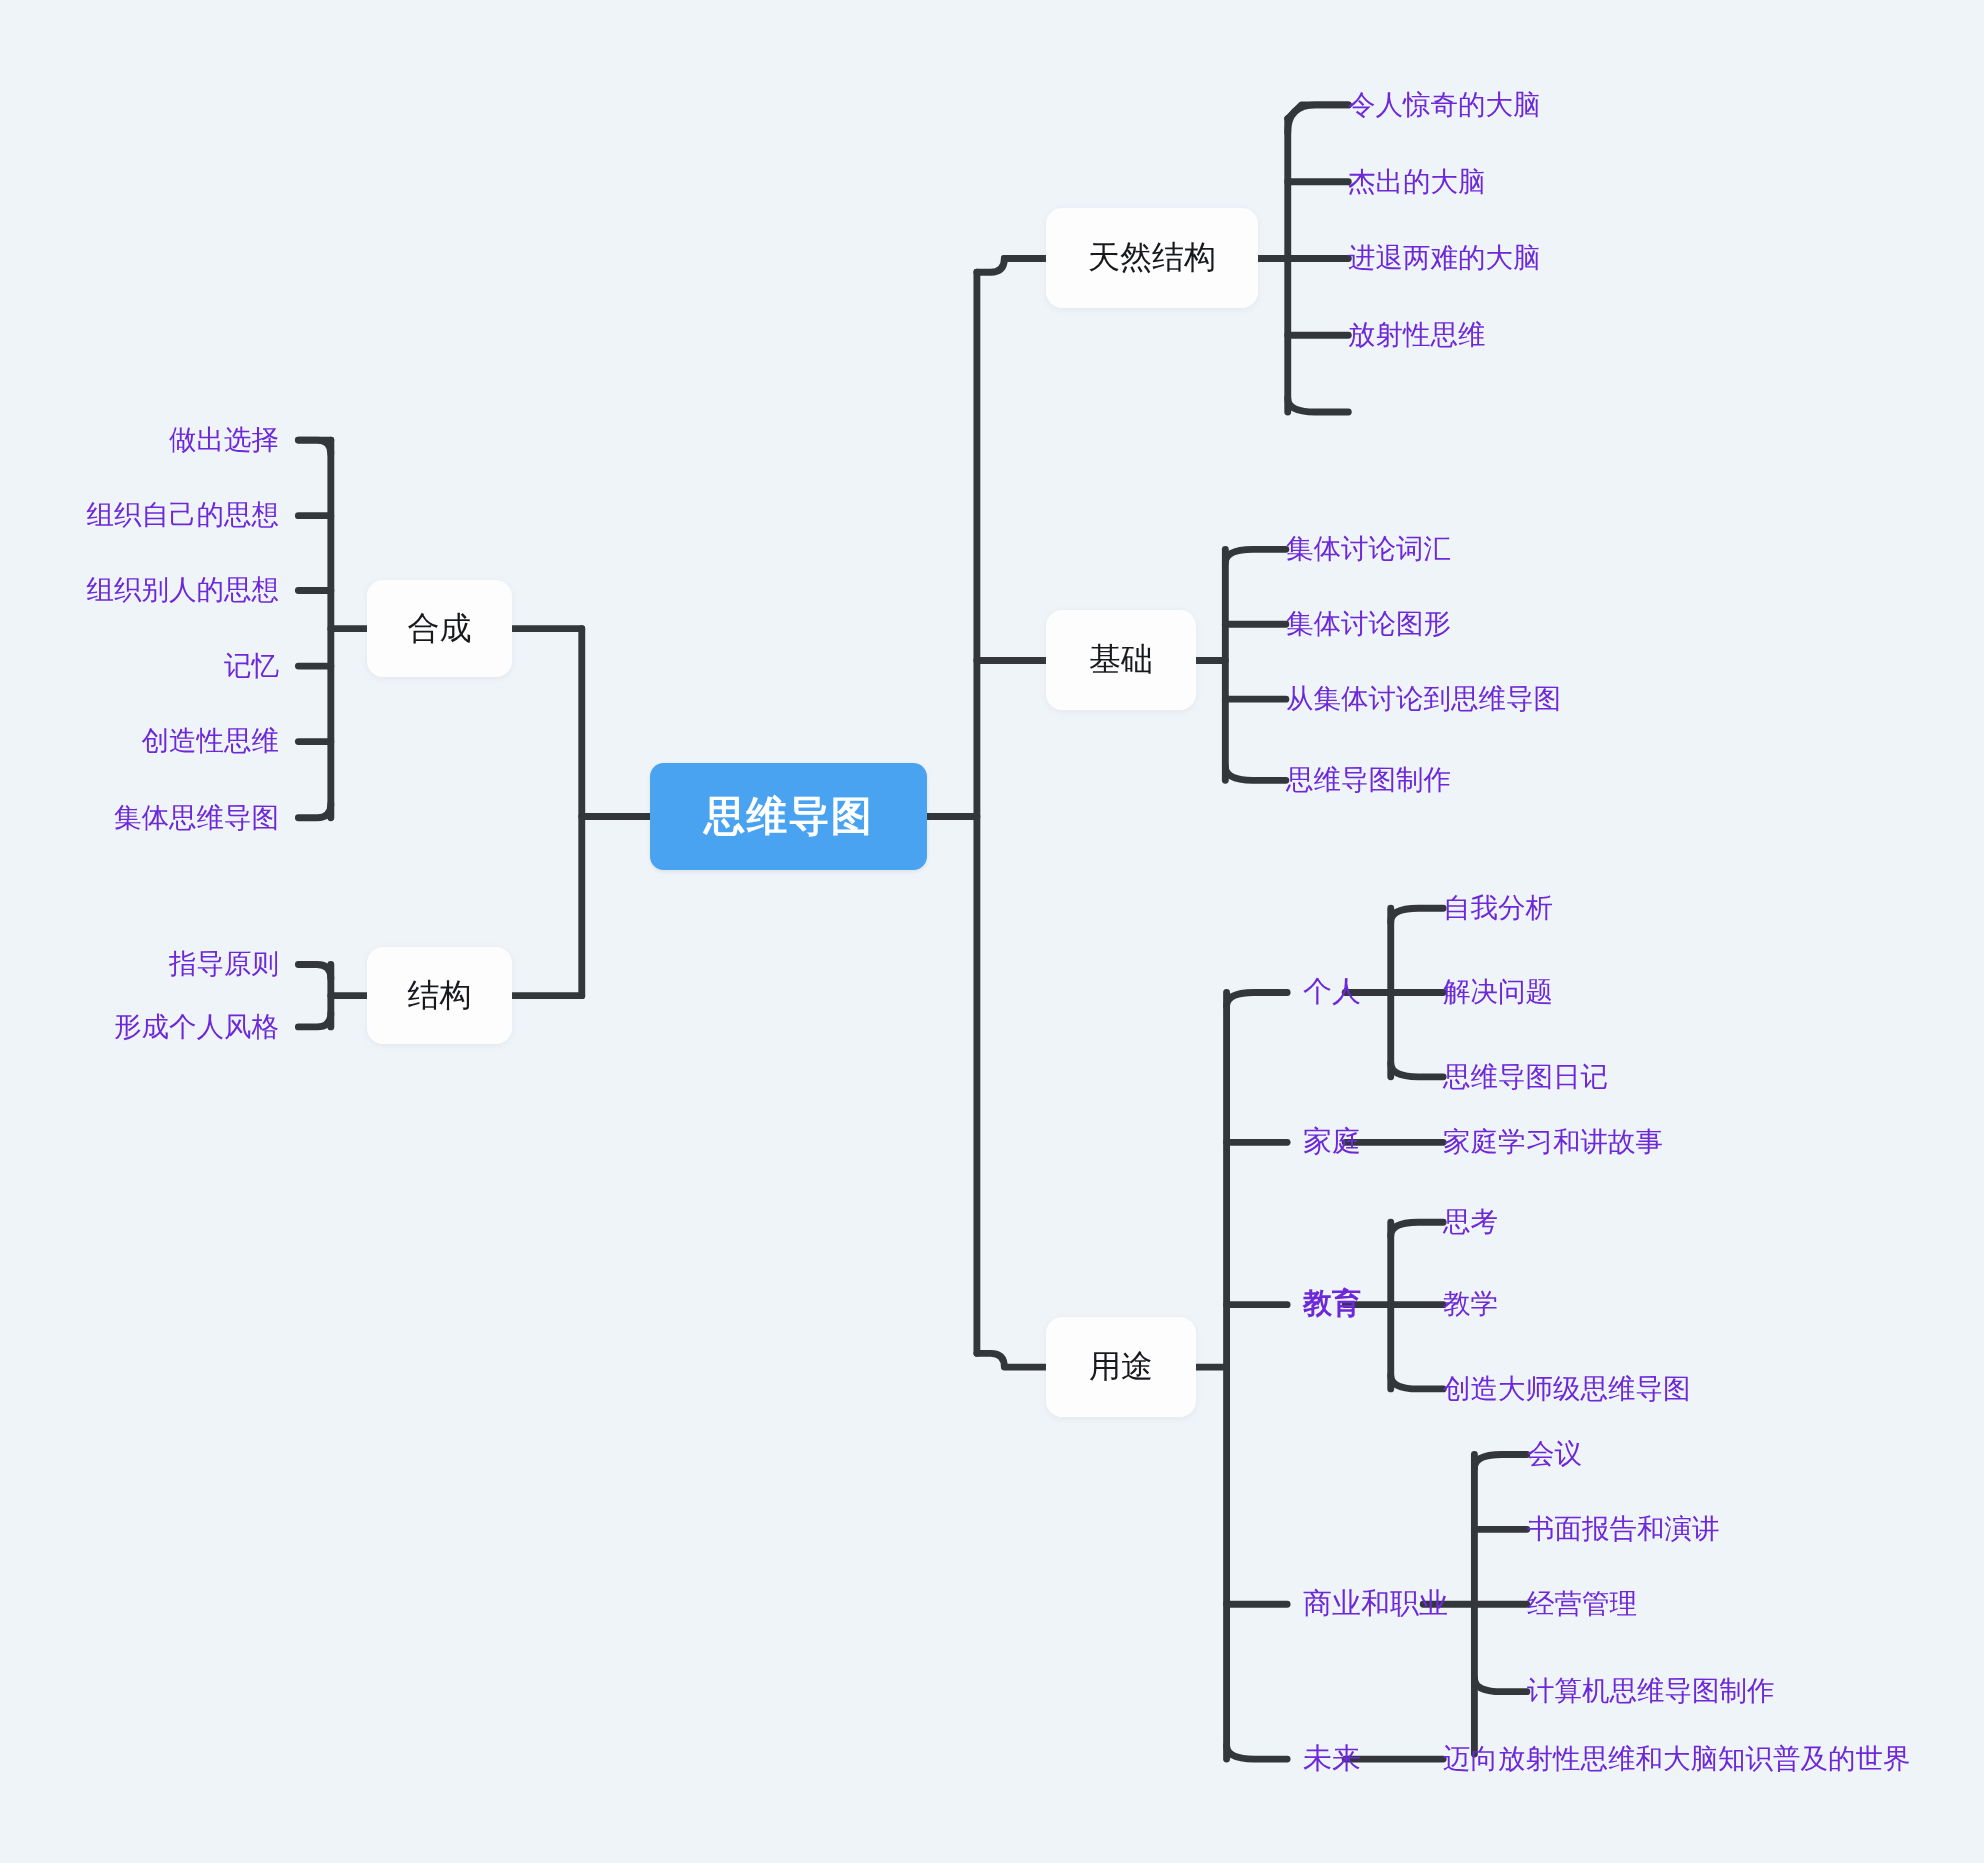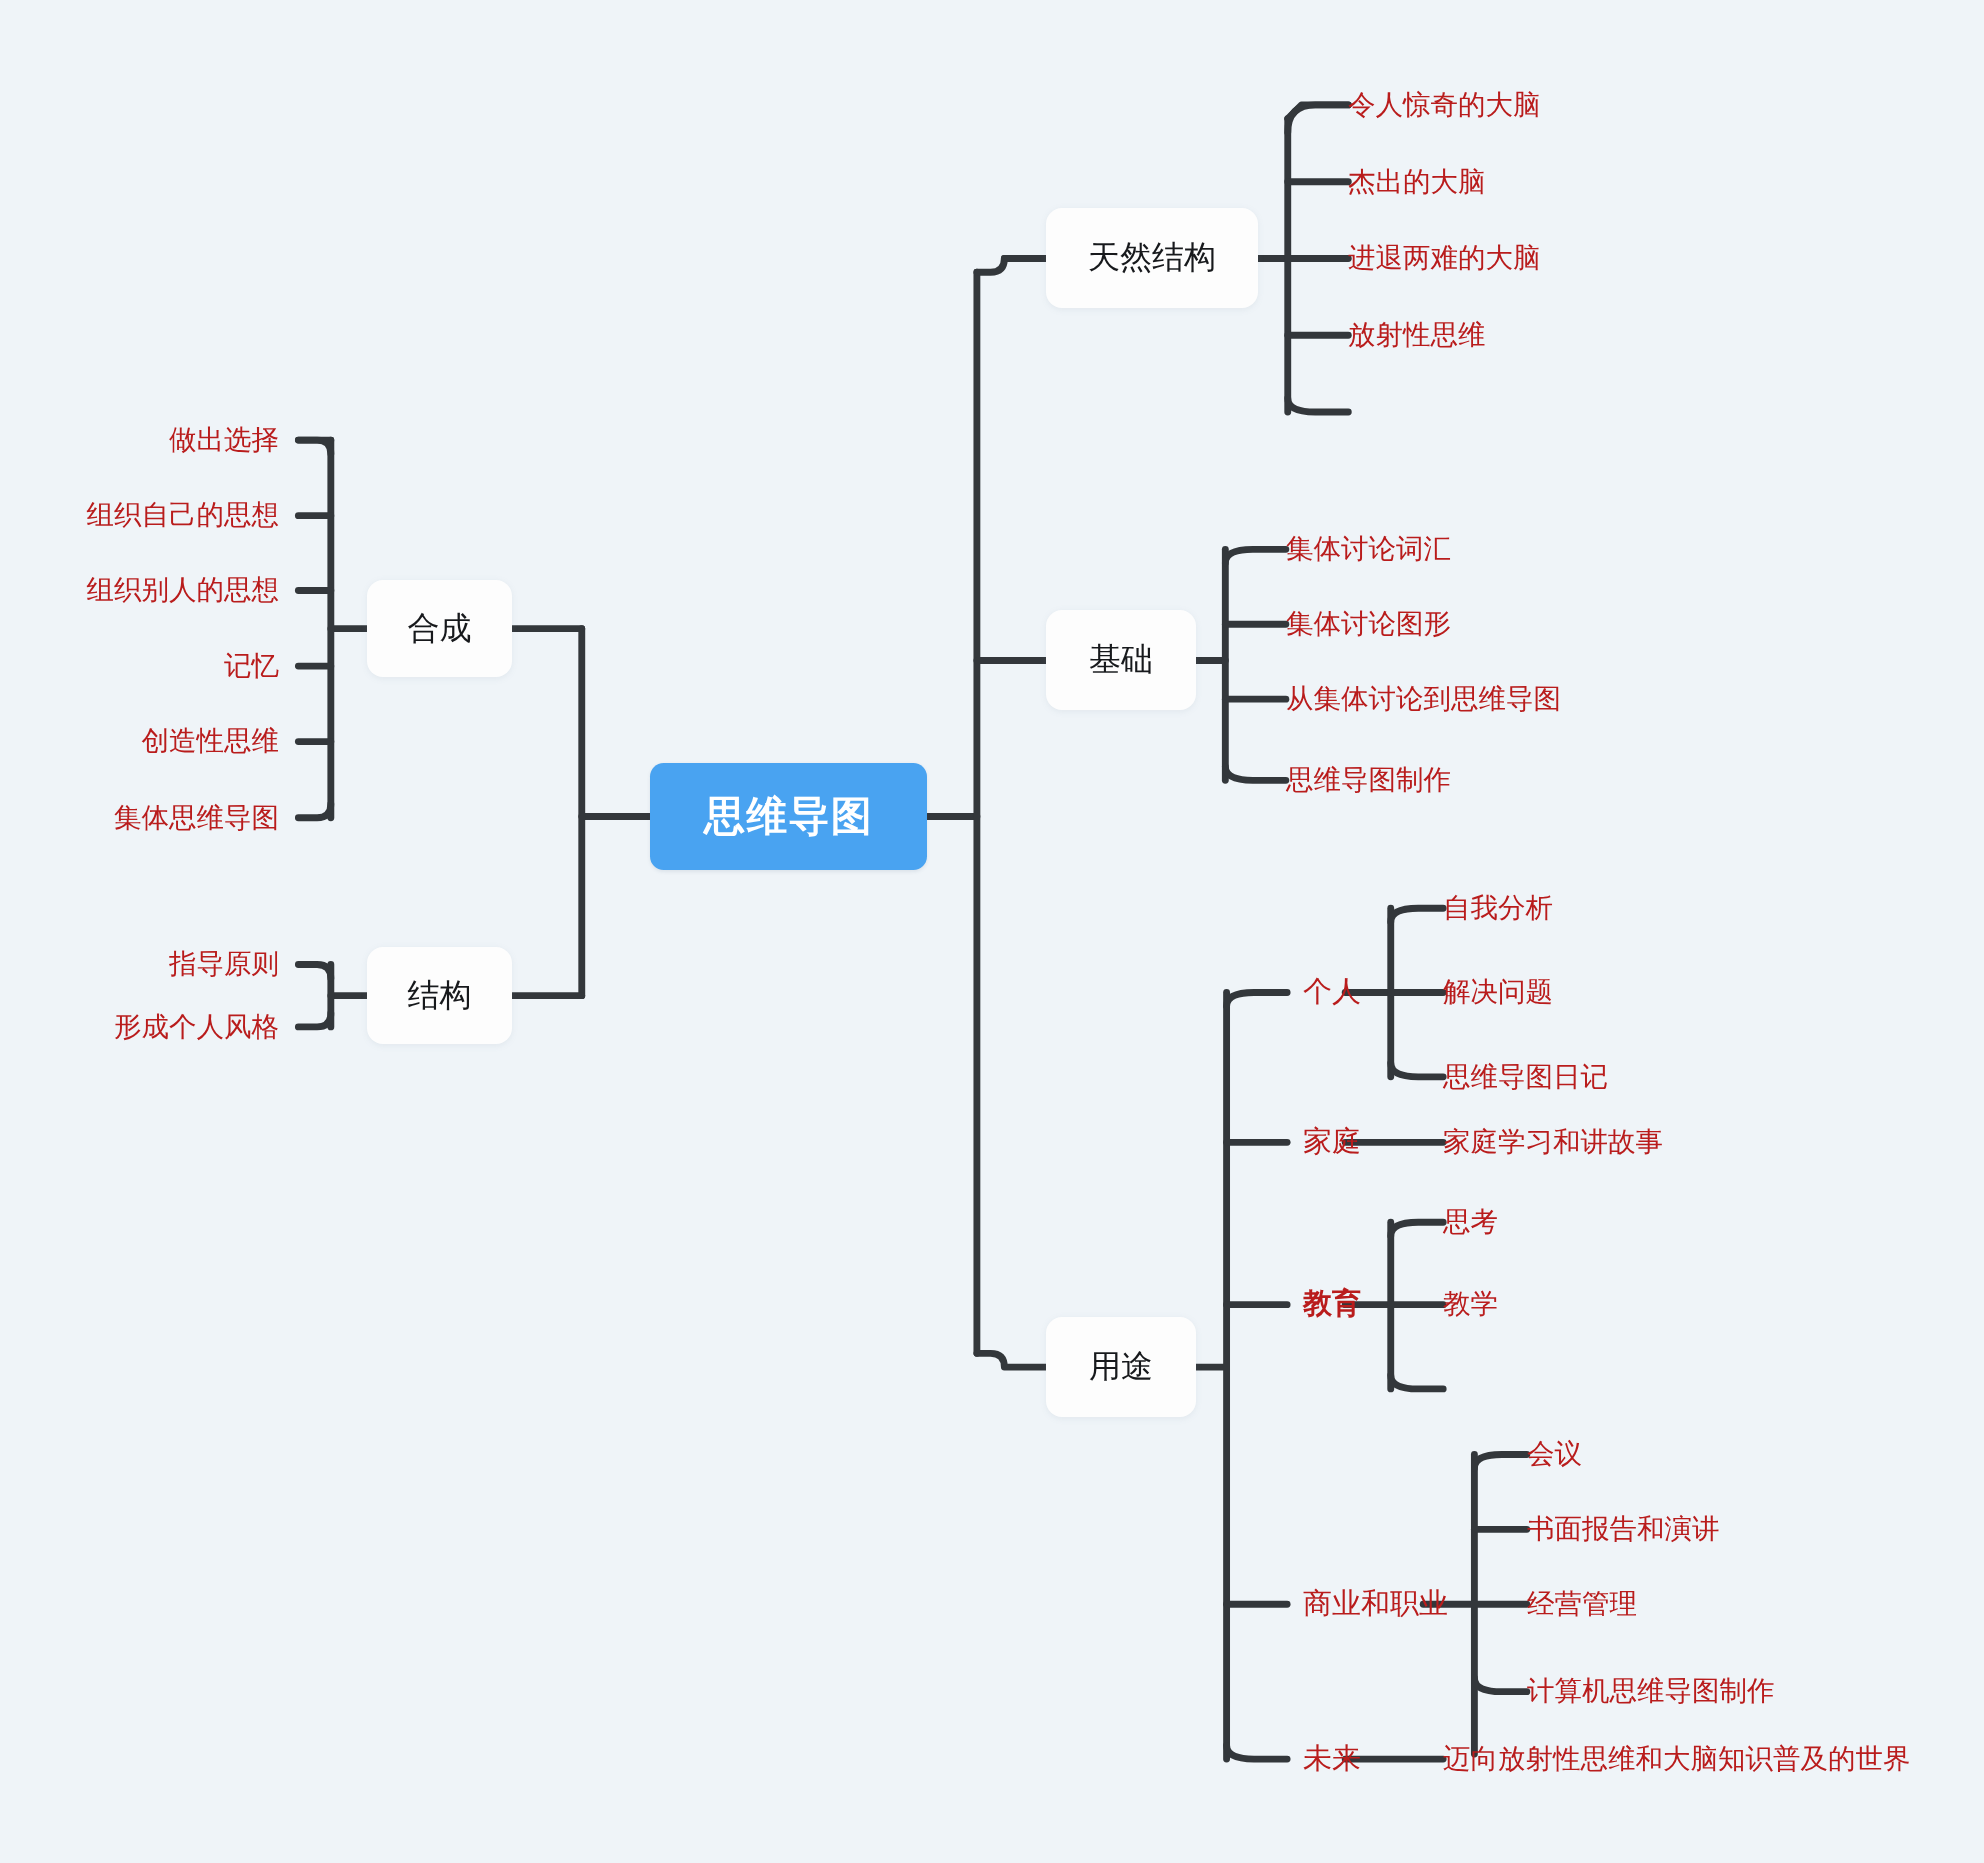--- a/index.html
+++ b/index.html
@@ -44,21 +44,21 @@
   .branch-node {
     background: #fdfdfd;
     color: #17191c;
     border-radius: 16px;
     font-size: 32px;
     font-weight: 500;
     box-shadow: 0 1.9px 6.2px rgba(120,140,160,0.10);
   }
   
   .text-node {
-    color: #b91c1c;
+    color: #6d28d9;
     font-size: 27.5px;
     background: transparent;
   }
   .text-node.mid {
     font-size: 29px;
     margin-left: 16px;
   }
   .align-right { justify-content: flex-end; }
   .align-left  { justify-content: flex-start; }
 </style>
@@ -186,20 +186,21 @@
   <div class="node text-node align-left" style="left:1443px; top:880px; width:474px; height:56px;">自我分析</div>
   <div class="node text-node align-left" style="left:1443px; top:964px; width:474px; height:56px;">解决问题</div>
   <div class="node text-node align-left" style="left:1443px; top:1049px; width:474px; height:56px;">思维导图日记</div>
 
   <div class="node text-node mid align-left" style="left:1287px; top:1114px; width:125px; height:56px;">家庭</div>
   <div class="node text-node align-left" style="left:1443px; top:1114px; width:499px; height:56px;">家庭学习和讲故事</div>
 
   <div class="node text-node mid align-left" style="left:1287px; top:1276px; width:125px; height:56px;font-weight:bold;">教育</div>
   <div class="node text-node align-left" style="left:1443px; top:1194px; width:474px; height:56px;">思考</div>
   <div class="node text-node align-left" style="left:1443px; top:1276px; width:474px; height:56px;">教学</div>
+  <div class="node text-node align-left" style="left:1443px; top:1361px; width:474px; height:56px;">创造大师级思维导图</div>
 
   <div class="node text-node mid align-left" style="left:1287px; top:1576px; width:175px; height:56px;">商业和职业</div>
   <div class="node text-node align-left" style="left:1527px; top:1426px; width:499px; height:56px;">会议</div>
   <div class="node text-node align-left" style="left:1527px; top:1501px; width:499px; height:56px;">书面报告和演讲</div>
   <div class="node text-node align-left" style="left:1527px; top:1576px; width:499px; height:56px;">经营管理</div>
   <div class="node text-node align-left" style="left:1527px; top:1663px; width:499px; height:56px;">计算机思维导图制作</div>
 
   <div class="node text-node mid align-left" style="left:1287px; top:1731px; width:125px; height:56px;">未来</div>
   <div class="node text-node align-left" style="left:1443px; top:1731px; width:537px; height:56px;">迈向放射性思维和大脑知识普及的世界</div>
 

